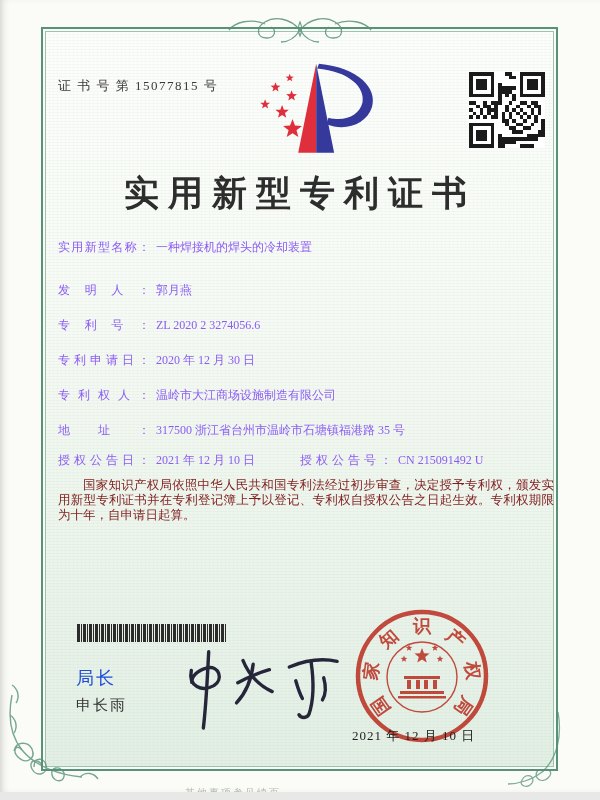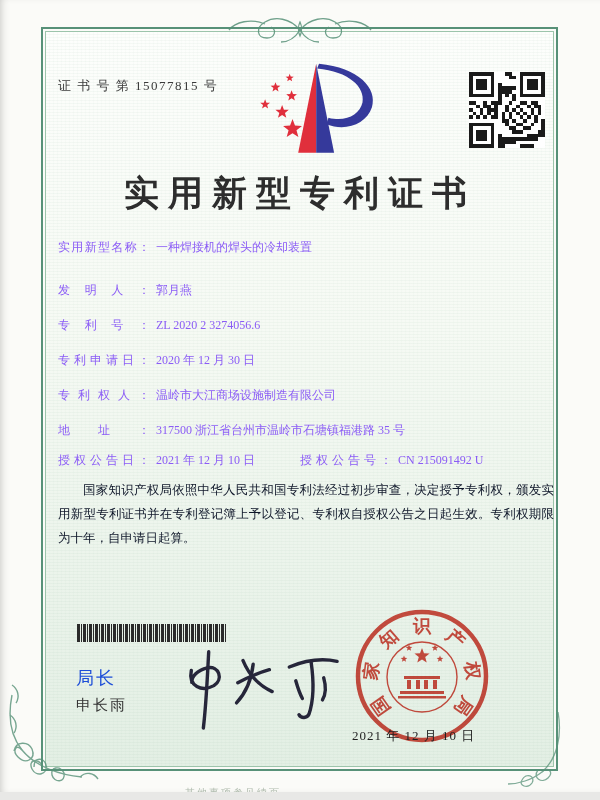--- a/index.html
+++ b/index.html
@@ -13,22 +13,22 @@
   .frame-outer{position:absolute;left:41px;right:42px;top:27px;bottom:21px;border:2px solid #579178;}
   .frame-inner{position:absolute;left:45px;right:46px;top:31px;bottom:25px;border:1px solid #9cc4ab;}
   .abs{position:absolute;}
   .cert-no{left:58px;top:77px;font-size:13px;letter-spacing:1.5px;color:#3a3a3a;}
   .title{left:0;top:170px;width:100%;text-align:center;font-size:35px;font-weight:bold;
          letter-spacing:9px;color:#2d2d2d;}
   .field-row{position:absolute;left:58px;font-size:12px;color:#8b5cf6;white-space:nowrap;width:500px;}
   .lbl{display:inline-block;width:92px;text-align:justify;text-align-last:justify;}
   .val{margin-left:6px;}
   .pair2{position:absolute;left:242px;top:0;}
-  .paras{position:absolute;left:58px;right:46px;top:478px;font-size:12.5px;line-height:24px;
-         color:#0f172a;text-align:justify;}
+  .paras{position:absolute;left:58px;right:46px;top:478px;font-size:12.5px;line-height:15px;
+         color:#7f1d1d;text-align:justify;}
   .paras p{margin:0;text-indent:2em;}
   .director{left:76px;top:666px;font-family:Liberation Sans, sans-serif;font-size:18px;color:#1d4ed8;letter-spacing:2px;}
   .director2{left:76px;top:696px;font-family:Liberation Sans, sans-serif;font-size:15px;color:#333;letter-spacing:2px;}
   .seal-date{left:352px;top:727px;font-size:13px;color:#1e1e1e;letter-spacing:1px;z-index:6;}
   .page-info{left:0;top:757px;width:100%;text-align:center;font-size:12px;color:#444;letter-spacing:2px;}
   .cont-note{left:185px;top:786px;font-size:10px;color:#b0bcae;letter-spacing:2px;}
   .seal-svg{left:352px;top:606px;z-index:5;opacity:.9;mix-blend-mode:multiply;}
   .sig-svg{left:168px;top:638px;transform:rotate(-2deg);}
   .barcode-svg{left:75px;top:622px;}
   .qr-svg{left:469px;top:72px;}

